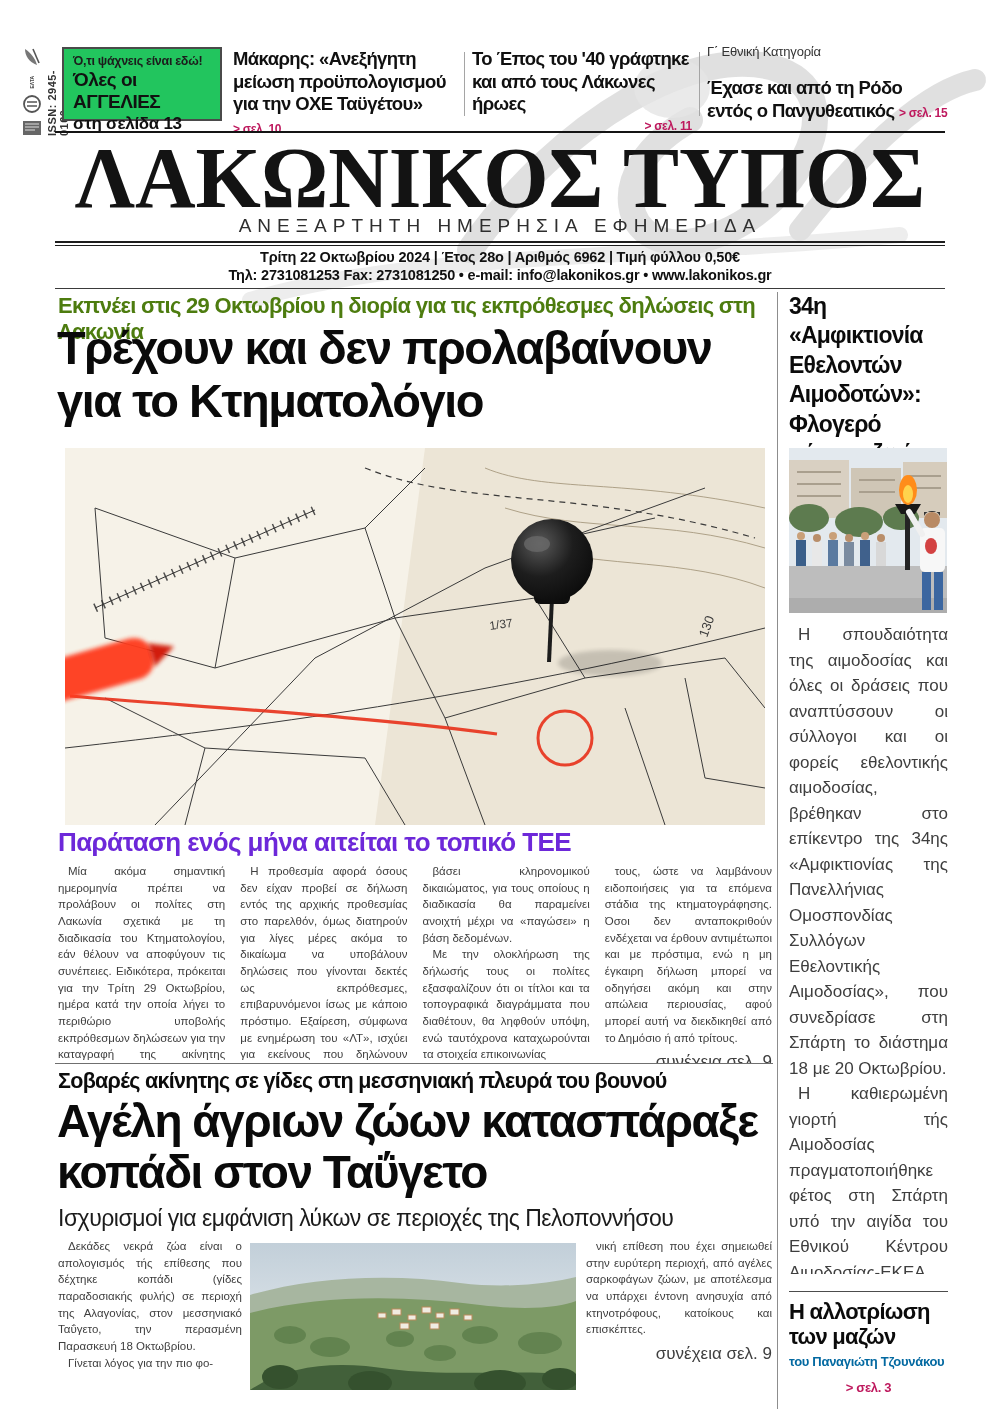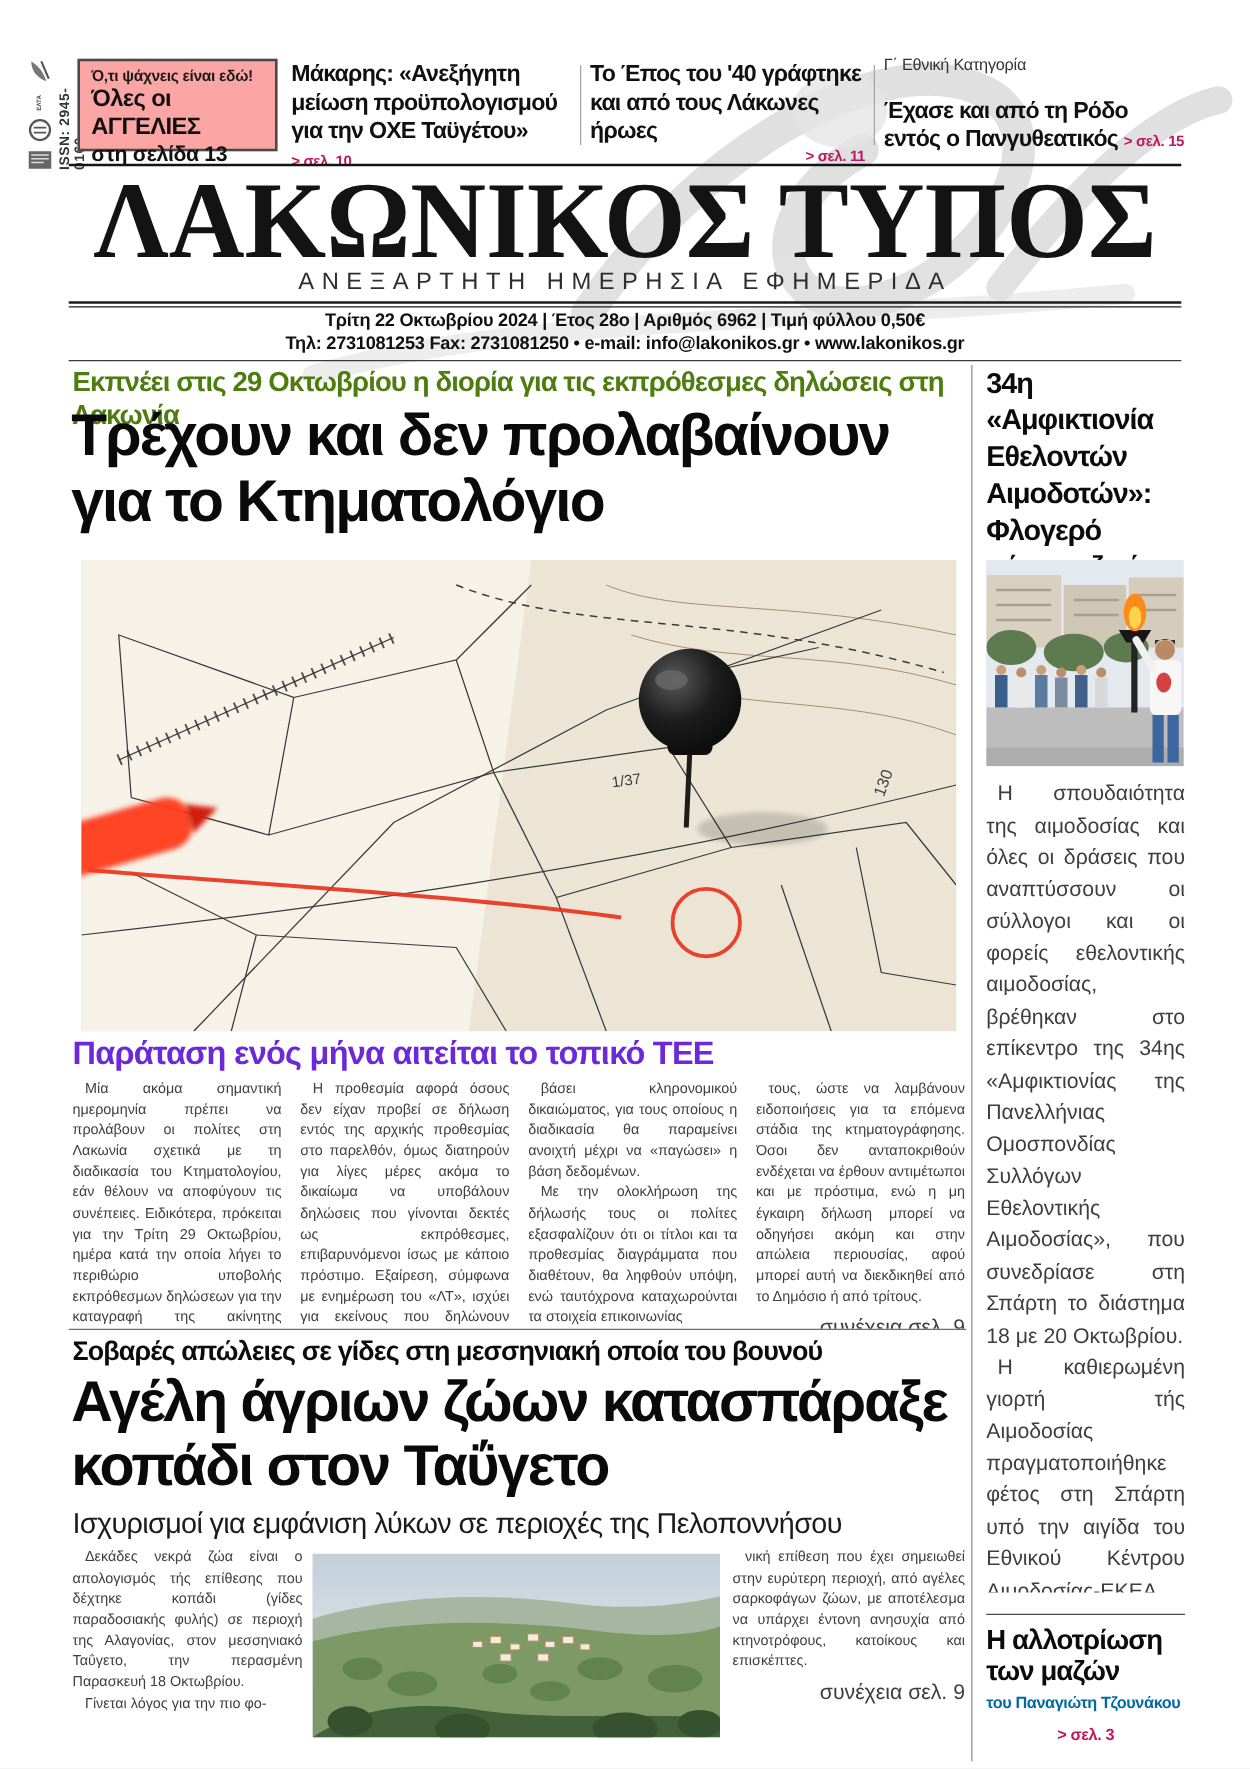--- a/index.html
+++ b/index.html
@@ -22,21 +22,21 @@
     font-size:11px; font-weight:bold; color:#333; letter-spacing:.5px;
   }
   .postal-icons { left:20px; top:44px; width:24px; height:92px;
     display:flex; flex-direction:column; justify-content:space-between; align-items:center; }
   .postal-icons svg { display:block; }
   .elta-label { font-size:5px; font-weight:bold; color:#444;
     writing-mode:vertical-rl; transform:rotate(180deg); }
 
   .ads-box {
     left:62px; top:47px; width:160px; height:74px;
-    border:2px solid #4a4a4a; padding:5px 9px; background:#fca5a5;
+    border:2px solid #4a4a4a; padding:5px 9px; background:#22c55e;
   }
   .ads-box .l1 { font-size:12.5px; font-weight:bold; color:#1c1c1c; letter-spacing:-.3px; }
   .ads-box .l2 { font-size:19px;  font-weight:bold; color:#111; letter-spacing:-.5px; margin-top:1px;}
   .ads-box .l3 { font-size:17px;font-weight:bold; color:#111; letter-spacing:-.3px; margin-top:1px;}
 
   .teaser { top:48px; }
   .teaser .t-title { font-size:18.5px; font-weight:bold; line-height:1.22; letter-spacing:-.6px; color:#101010; }
   .teaser .t-kicker { font-size:13px; color:#333; margin-bottom:18px; letter-spacing:-.2px; }
   .pageref { font-size:12px; font-weight:bold; color:#be185d; letter-spacing:-.3px; white-space:nowrap; }
   .t-pageline { text-align:right; }
@@ -236,31 +236,31 @@
 
     <div class="abs lead-cols">
       <div class="col">
         <p>Μία ακόμα σημαντική ημερομηνία πρέπει να προλάβουν οι πολίτες στη Λακωνία σχετικά με τη διαδικασία του Κτηματολογίου, εάν θέλουν να αποφύγουν τις συνέπειες. Ειδικότερα, πρόκειται για την Τρίτη 29 Οκτωβρίου, ημέρα κατά την οποία λήγει το περιθώριο υποβολής εκπρόθεσμων δηλώσεων για την καταγραφή της ακίνητης περιουσίας τους.</p>
       </div>
       <div class="col">
         <p>Η προθεσμία αφορά όσους δεν είχαν προβεί σε δήλωση εντός της αρχικής προθεσμίας στο παρελθόν, όμως διατηρούν για λίγες μέρες ακόμα το δικαίωμα να υποβάλουν δηλώσεις που γίνονται δεκτές ως εκπρόθεσμες, επιβαρυνόμενοι ίσως με κάποιο πρόστιμο. Εξαίρεση, σύμφωνα με ενημέρωση του «ΛΤ», ισχύει για εκείνους που δηλώνουν ιδιοκτησίες</p>
       </div>
       <div class="col">
         <p>βάσει κληρονομικού δικαιώματος, για τους οποίους η διαδικασία θα παραμείνει ανοιχτή μέχρι να «παγώσει» η βάση δεδομένων.</p>
-        <p>Με την ολοκλήρωση της δήλωσής τους οι πολίτες εξασφαλίζουν ότι οι τίτλοι και τα προθεσμίας διαγράμματα που διαθέτουν, θα ληφθούν υπόψη, ενώ ταυτόχρονα καταχωρούνται τα στοιχεία επικοινωνίας</p>
+        <p>Με την ολοκλήρωση της δήλωσής τους οι πολίτες εξασφαλίζουν ότι οι τίτλοι και τα τοπογραφικά διαγράμματα που διαθέτουν, θα ληφθούν υπόψη, ενώ ταυτόχρονα καταχωρούνται τα στοιχεία επικοινωνίας</p>
       </div>
       <div class="col">
         <p>τους, ώστε να λαμβάνουν ειδοποιήσεις για τα επόμενα στάδια της κτηματογράφησης. Όσοι δεν ανταποκριθούν ενδέχεται να έρθουν αντιμέτωποι και με πρόστιμα, ενώ η μη έγκαιρη δήλωση μπορεί να οδηγήσει ακόμη και στην απώλεια περιουσίας, αφού μπορεί αυτή να διεκδικηθεί από το Δημόσιο ή από τρίτους.</p>
         <div class="continuation">συνέχεια σελ. 9</div>
       </div>
     </div>
 
     <div class="abs rule-mid"></div>
 
-    <div class="abs sec-kicker">Σοβαρές απώλειες σε γίδες στη μεσσηνιακή οποία του βουνού</div>
+    <div class="abs sec-kicker">Σοβαρές ακίνητης σε γίδες στη μεσσηνιακή πλευρά του βουνού</div>
     <div class="abs sec-headline">Αγέλη άγριων ζώων κατασπάραξε κοπάδι στον Ταΰγετο</div>
     <div class="abs sec-subhead">Ισχυρισμοί για εμφάνιση λύκων σε περιοχές της Πελοποννήσου</div>
 
     <div class="abs sec-col-left">
       <p>Δεκάδες νεκρά ζώα είναι ο απολογισμός τής επίθεσης που δέχτηκε κοπάδι (γίδες παραδοσιακής φυλής) σε περιοχή της Αλαγονίας, στον μεσσηνιακό Ταΰγετο, την περασμένη Παρασκευή 18 Οκτωβρίου.</p>
       <p>Γίνεται λόγος για την πιο φο-</p>
     </div>
 
     <div class="abs sec-photo">
       <svg width="326" height="147" viewBox="0 0 326 147" preserveAspectRatio="none">

